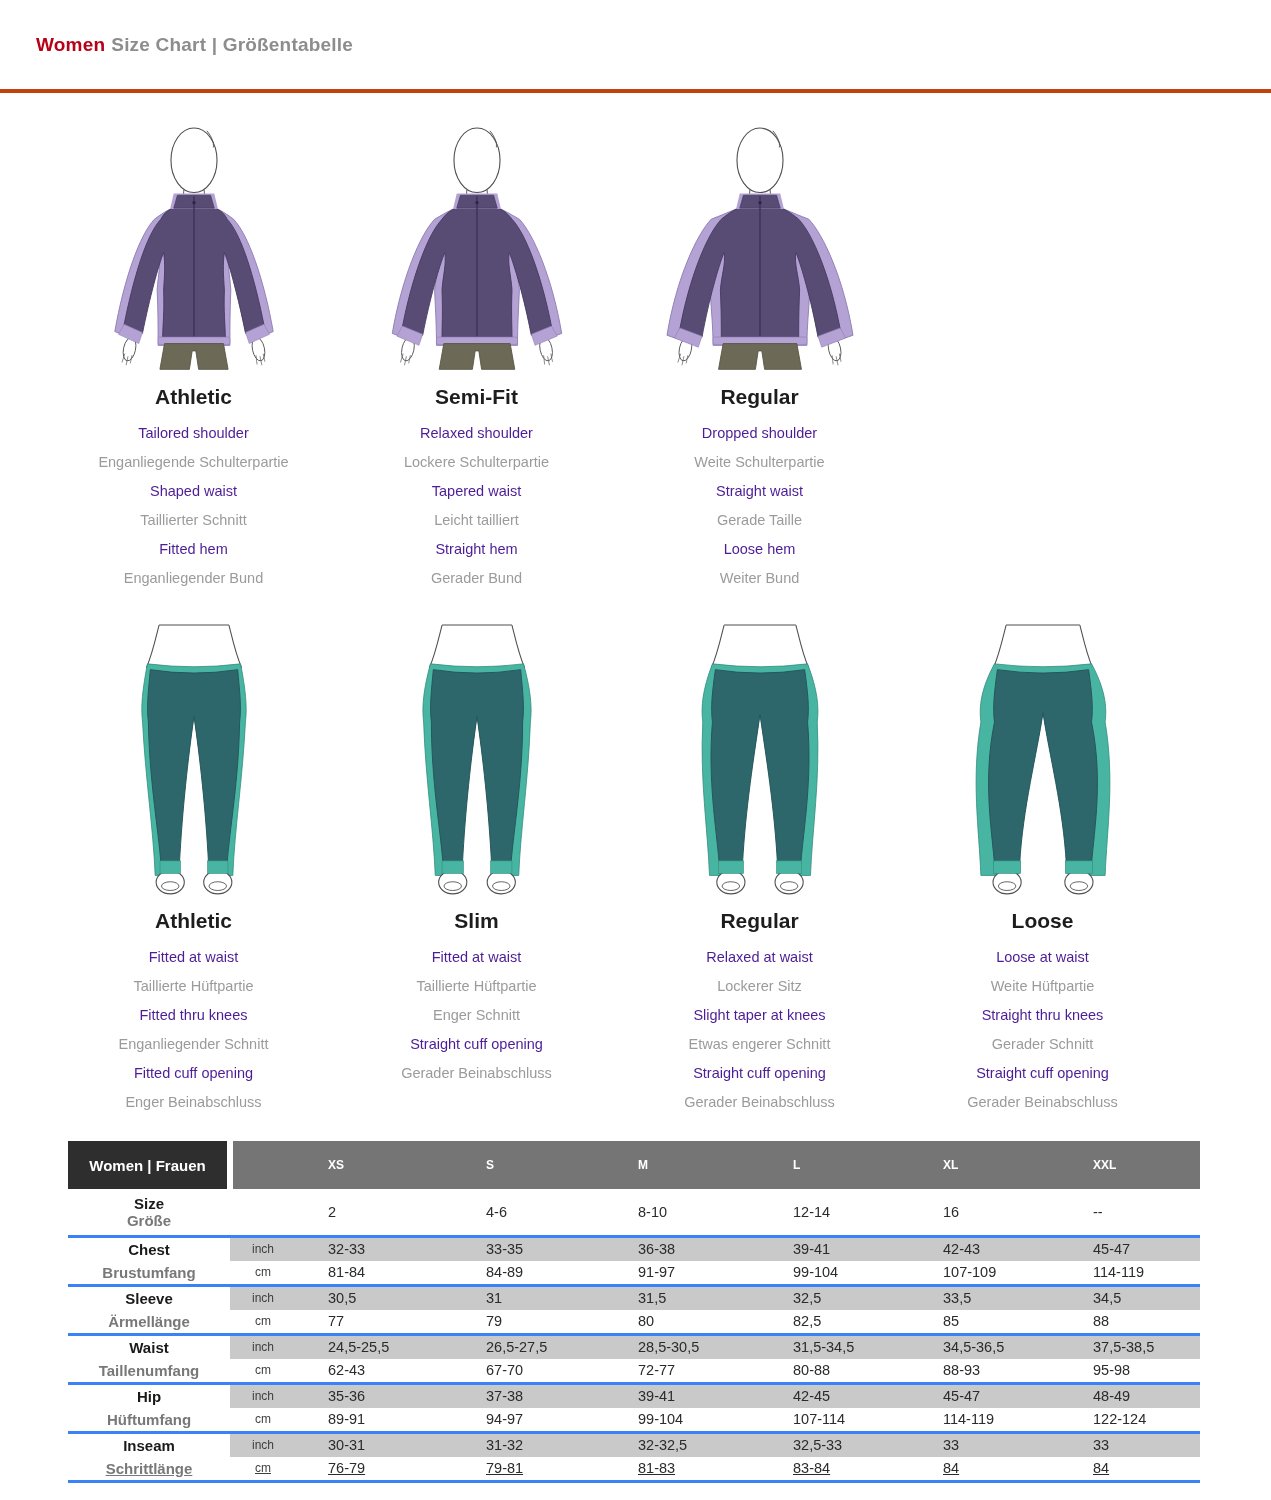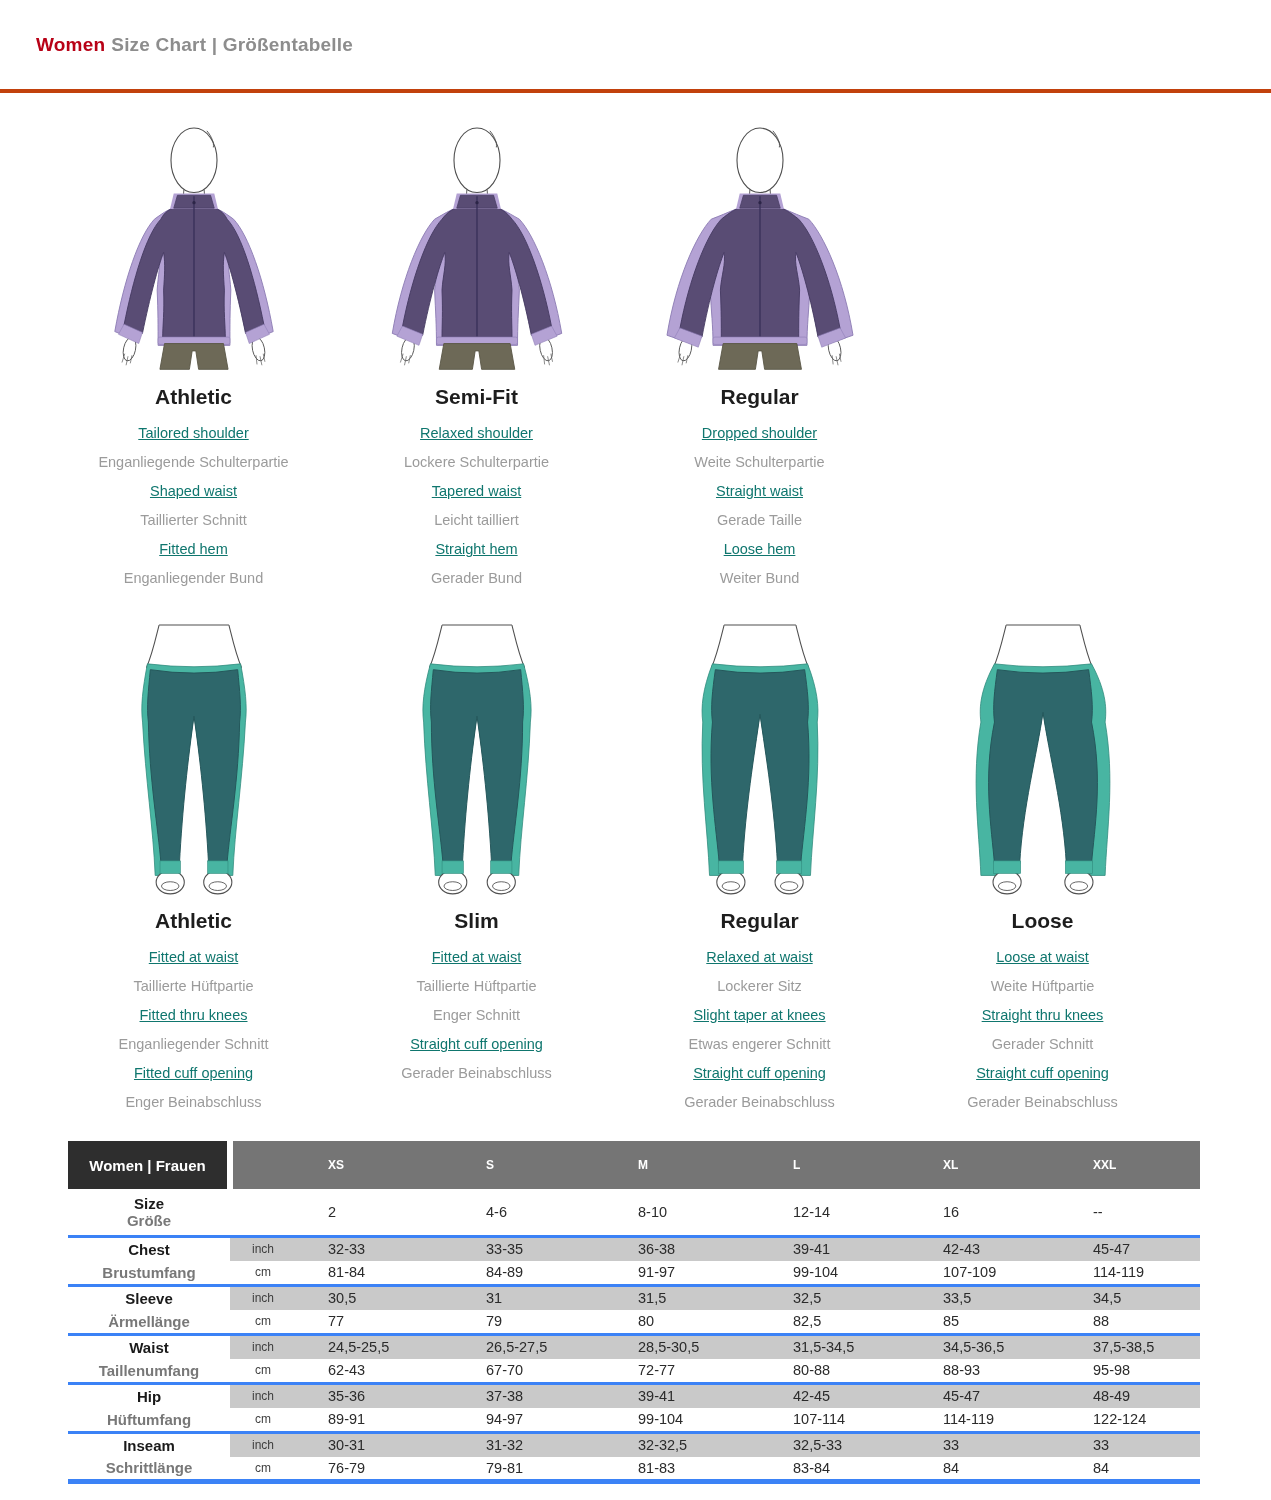--- a/index.html
+++ b/index.html
@@ -16,42 +16,42 @@
   
   .fit-grid{display:grid;grid-template-columns:repeat(4,283px);margin-left:52px;}
   .jackets{margin-top:16px;}
   .pants{margin-top:20px;}
   .fit-col{text-align:center;}
   .fit-figure{display:flex;align-items:flex-end;justify-content:center;}
   .jackets .fit-figure{height:264px;}
   .pants .fit-figure{height:284px;}
   .fit-title{margin:12px 0 10px;font-size:21px;font-weight:bold;color:#1d1d1d;}
   .fit-features{list-style:none;margin:0;padding:0;font-size:14.5px;line-height:29px;}
-  .feat-en{color:#0f766e;text-decoration:underline;}
+  .feat-en{color:#4c1d95;}
   .feat-de{color:#9b9b9b;}
 
   
   table.size-table{border-collapse:collapse;table-layout:fixed;width:1132px;
                    margin:24px 0 0 68px;}
   .size-table th,.size-table td{padding:0;vertical-align:middle;}
   .size-table thead th{height:48px;}
   th.corner{background:#2e2e2e;color:#fff;font-size:15px;font-weight:bold;text-align:center;}
   th.size-head{background:#757575;color:#fff;font-size:12px;font-weight:bold;
                text-align:left;padding-left:32px;}
   th.unit-head{background:#757575;border-left:6px solid #fff;}
   tr.size-row{height:47px;}
   tr.meas-row{height:24.5px;}
   td.lbl{text-align:center;}
   .lbl-en{font-weight:bold;color:#1a1a1a;font-size:15px;}
   .lbl-de{font-weight:bold;color:#787878;font-size:15px;}
   td.unit{font-size:12px;color:#3f3f3f;text-align:center;}
   td.val{font-size:14.5px;color:#2b2b2b;text-align:left;padding-left:32px;}
   tr.inch td.unit,tr.inch td.val{background:#c9c9c9;}
   tr.group-start td{border-top:3px solid #3b82f6;}
-  tr.last-row td{border-bottom:5px solid #3b82f6;}
+  tr.last-row td{border-bottom:3px solid #3b82f6;text-decoration:underline;}
 </style>
 </head>
 <body>
 
 <header class="page-header">
   <h1><span class="title-hl">Women</span><span class="title-rest">Size Chart | Größentabelle</span></h1>
 </header>
 
 <section>
   <div class="fit-grid jackets" id="jacket-grid">

